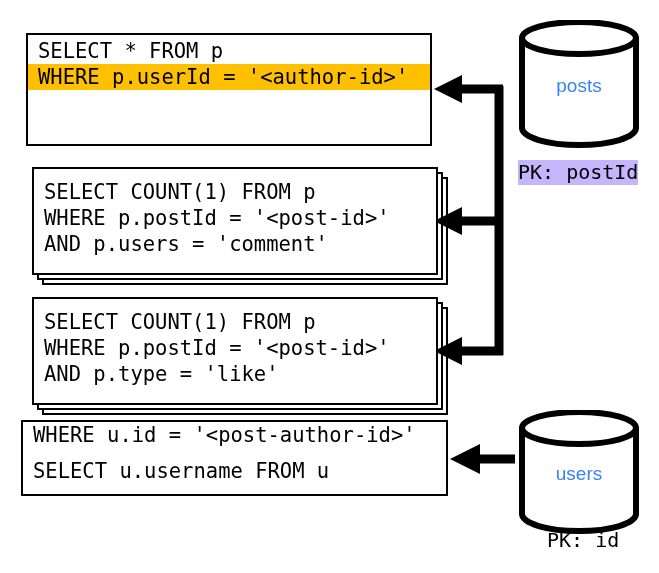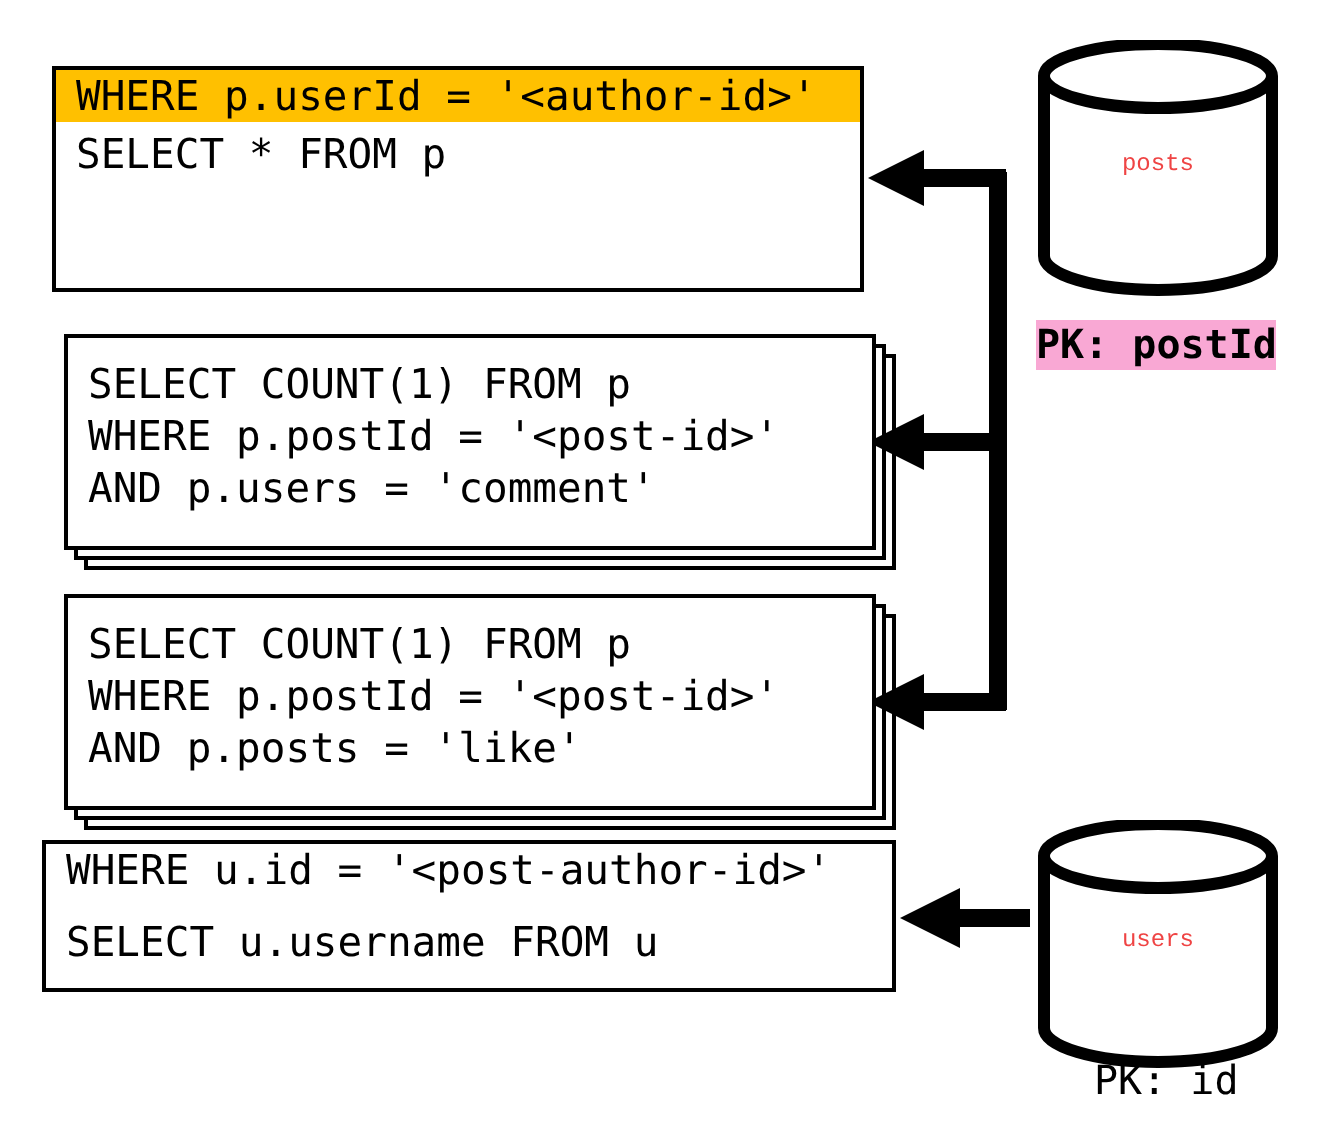--- a/index.html
+++ b/index.html
@@ -56,36 +56,35 @@
 
   
   .cyl {
     position: absolute;
     z-index: 6;
   }
   .cyl-label {
     position: absolute;
     width: 100%;
     text-align: center;
-    font-family: Liberation Mono, monospace;
-    font-size: 12px;
-    color: #ef4444;
+    font-family: Liberation Sans, sans-serif;
+    font-size: 19px;
+    color: #3b82f6;
   }
   .pk-label {
     position: absolute;
     font-family: "DejaVu Sans Mono", monospace;
     font-size: 20px;
     line-height: 25px;
     color: #000000;
     white-space: pre;
     z-index: 6;
   }
   .pk-label.hl {
-    background: #f9a8d4;
-    font-weight: bold;
+    background: #c4b5fd;
   }
 
   
   #wires {
     position: absolute;
     left: 0; top: 0;
     width: 659px;
     height: 573px;
     z-index: 4;
     pointer-events: none;
@@ -107,38 +106,38 @@
     <polygon points="434,221 462,207 462,235" fill="#000000"></polygon>
 
     <path d="M 503 351 L 452 351" stroke="#000000" stroke-width="9" fill="none"></path>
     <polygon points="434,351 462,337 462,365" fill="#000000"></polygon>
 
     <path d="M 515 459 L 470 459" stroke="#000000" stroke-width="9" fill="none"></path>
     <polygon points="450,459 480,444 480,474" fill="#000000"></polygon>
   </svg>
 
   <div class="qbox" style="left:26px; top:33px; width:406px; height:113px;">
+    <div class="qline" style="margin-top:3px;">SELECT * FROM p</div>
     <div class="qline hl">WHERE p.userId = '&lt;author-id&gt;'</div>
-    <div class="qline" style="margin-top:3px;">SELECT * FROM p</div>
   </div>
 
   <div class="stack-layer" style="left:42px; top:177px; width:406px; height:108px;"></div>
   <div class="stack-layer" style="left:37px; top:172px; width:406px; height:108px;"></div>
   <div class="qbox" style="left:32px; top:167px; width:406px; height:108px;">
     <div class="qline" style="margin-top:10px;">SELECT COUNT(1) FROM p</div>
     <div class="qline">WHERE p.postId = '&lt;post-id&gt;'</div>
     <div class="qline">AND p.users = 'comment'</div>
   </div>
 
   <div class="stack-layer" style="left:42px; top:307px; width:406px; height:108px;"></div>
   <div class="stack-layer" style="left:37px; top:302px; width:406px; height:108px;"></div>
   <div class="qbox" style="left:32px; top:297px; width:406px; height:108px;">
     <div class="qline" style="margin-top:10px;">SELECT COUNT(1) FROM p</div>
     <div class="qline">WHERE p.postId = '&lt;post-id&gt;'</div>
-    <div class="qline">AND p.posts = 'like'</div>
+    <div class="qline">AND p.type = 'like'</div>
   </div>
 
   <div class="qbox" style="left:21px; top:420px; width:427px; height:76px;">
     <div class="qline">WHERE u.id = '&lt;post-author-id&gt;'</div>
     <div class="qline" style="margin-top:10px;">SELECT u.username FROM u</div>
   </div>
 
   <div class="cyl" style="left:514px; top:20px; width:130px; height:128px;">
     <svg width="130" height="128" viewBox="0 0 130 128" xmlns="http://www.w3.org/2000/svg">
       <path d="M 8 18 L 8 108 A 57 17 0 0 0 122 108 L 122 18" fill="#ffffff" stroke="#000000" stroke-width="6"></path>

